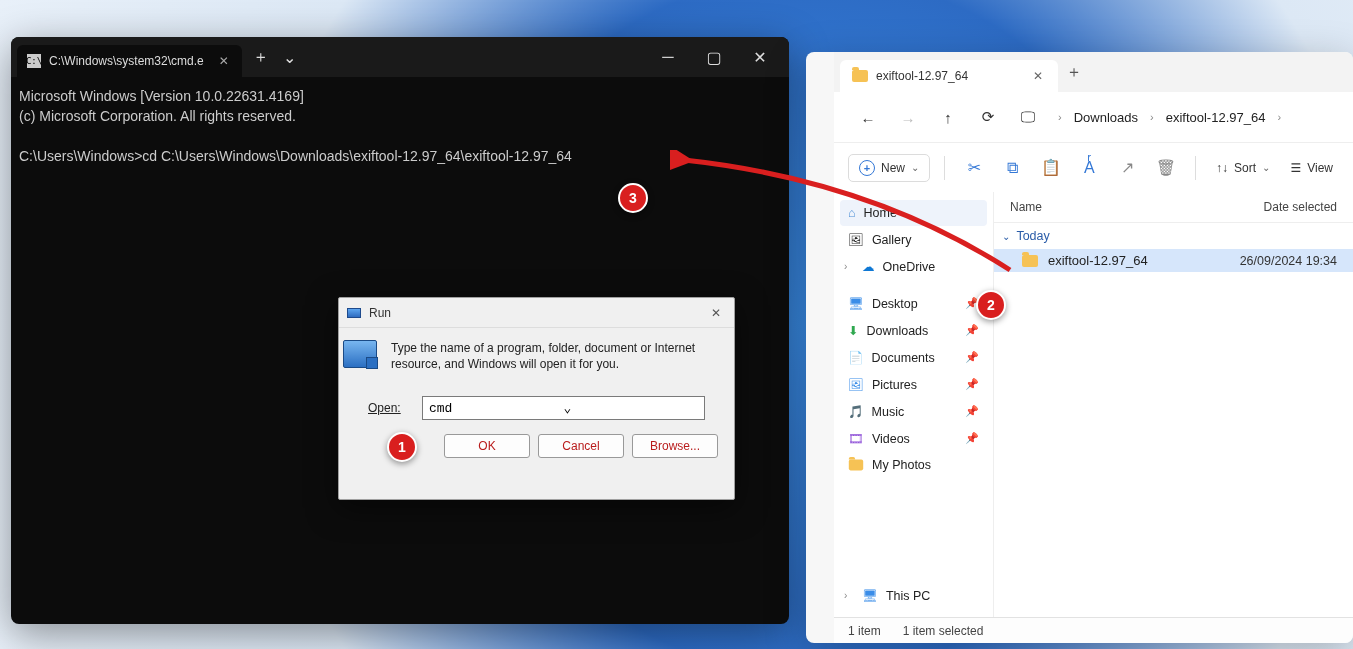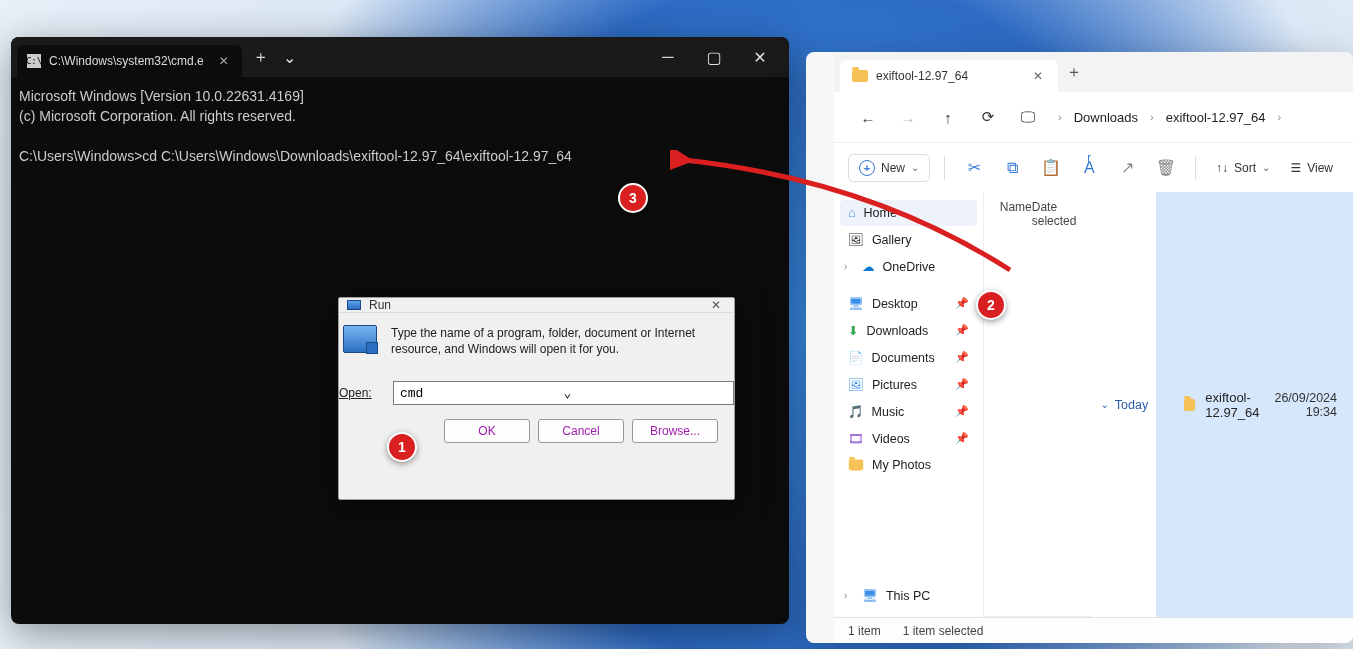--- a/index.html
+++ b/index.html
@@ -12,35 +12,35 @@
 .term-tab-icon { width:14px; height:14px; background:#ccc; display:flex; align-items:center; justify-content:center; font-size:9px; color:#000; font-family:monospace; }
 .term-tab-close { width:16px; height:16px; display:flex; align-items:center; justify-content:center; color:#aaa; margin-left:4px; cursor:pointer; }
 .term-newtab { width:34px; height:32px; display:flex; align-items:center; justify-content:center; color:#ddd; margin-left:2px; cursor:pointer; }
 .term-dropdown { width:24px; height:32px; display:flex; align-items:center; justify-content:center; color:#ddd; cursor:pointer; }
 .term-winctrl { margin-left:auto; display:flex; }
 .term-winctrl > div { width:46px; height:40px; display:flex; align-items:center; justify-content:center; color:#ddd; cursor:pointer; }
 .term-body { padding:10px 8px; font-family:Consolas,'Courier New',monospace; font-size:14px; line-height:1.35; color:#ccc; white-space:pre; }
 
 
 .run-dialog { position:absolute; left:338px; top:297px; width:397px; height:203px; background:#f0f0f0; border:1px solid #a0a0a0; border-radius:2px; box-shadow:0 8px 30px rgba(0,0,0,.5); font-size:12px; }
-.run-title { height:15px; display:flex; align-items:center; padding:0 8px; border-bottom:1px solid #ddd; }
+.run-title { height:30px; display:flex; align-items:center; padding:0 8px; border-bottom:1px solid #ddd; }
 .run-title-icon { width:14px; height:10px; background:linear-gradient(#5da5ef,#2e6bbf); border:1px solid #1e4a8c; margin-right:8px; }
 .run-title-text { color:#333; font-size:12px; }
 .run-title-close { margin-left:auto; width:20px; height:20px; display:flex; align-items:center; justify-content:center; color:#555; cursor:pointer; }
 .run-content { padding:12px 4px; display:flex; gap:14px; }
 .run-big-icon { width:34px; height:28px; background:linear-gradient(#78b6f0,#2b6fc2); border:1px solid #1a4a86; border-radius:2px; flex-shrink:0; position:relative; }
 .run-big-icon::after { content:""; position:absolute; right:-2px; bottom:-2px; width:10px; height:10px; background:#2b6fc2; border:1px solid #1a4a86; }
 .run-desc { font-size:12px; color:#222; line-height:1.35; }
-.run-row { display:flex; align-items:center; padding:0 0; margin-top:12px; gap:12px; }
+.run-row { display:flex; align-items:center; padding:0 29px; margin-top:12px; gap:12px; }
 .run-label { font-size:12px; color:#222; text-decoration:underline; width:42px; }
 .run-input { flex:1; display:flex; align-items:center; border:1px solid #7a7a7a; background:#fff; height:24px; padding:0 6px; }
 .run-input span { font-size:13px; color:#000; flex:1;font-family:Liberation Mono, monospace; }
 .run-input-arrow { color:#555; font-size:10px; }
 .run-buttons { display:flex; gap:8px; justify-content:flex-end; padding:14px 16px 0; }
-.run-btn { width:86px; height:24px; border:1px solid #999; background:#fdfdfd; border-radius:3px; font-size:12px; color:#a21caf; cursor:pointer; }
+.run-btn { width:86px; height:24px; border:1px solid #999; background:#fdfdfd; border-radius:3px; font-size:12px; color:#b91c1c; cursor:pointer; }
 
 
 .explorer { position:absolute; left:806px; top:52px; width:547px; height:591px; background:#f7f7f7; border-radius:8px; box-shadow:0 10px 40px rgba(0,0,0,.25); overflow:hidden; display:flex; flex-direction:column;padding-left:28px; }
 .exp-tabs { height:40px; display:flex; align-items:center; padding:0 8px 0 6px; background:#f3f3f3; }
 .exp-tab { display:flex; align-items:center; gap:8px; background:#fff; height:32px; padding:0 12px; border-radius:6px 6px 0 0; font-size:12px; color:#333; margin-top:8px; width:218px; }
 .folder-icon { width:16px; height:12px; background:#f6c255; border-radius:2px; position:relative; }
 .folder-icon::before { content:""; position:absolute; top:-3px; left:0; width:7px; height:3px; background:#f6c255; border-radius:2px 2px 0 0; }
 .exp-tab-close { margin-left:auto; width:16px; height:16px; display:flex; align-items:center; justify-content:center; color:#666; cursor:pointer; }
 .exp-newtab { width:32px; height:32px; display:flex; align-items:center; justify-content:center; color:#555; cursor:pointer; }
 .exp-toolbar { height:50px; background:#fff; display:flex; align-items:center; padding:0 16px; gap:4px; }
@@ -56,21 +56,21 @@
 .act-icon.muted { color:#888; }
 .sort-btn,.view-btn { display:flex; align-items:center; gap:6px; font-size:12px; color:#333; cursor:pointer; padding:4px 6px; }
 .exp-body { flex:1; display:flex; background:#fff; }
 .sidebar { width:160px; border-right:1px solid #eee; padding:8px 6px; display:flex; flex-direction:column; gap:0; }
 .side-item { display:flex; align-items:center; gap:8px; padding:6px 8px; font-size:12.5px; color:#222; cursor:pointer; border-radius:4px; }
 .side-item.active { background:#eef3fb; }
 .side-item .pin { margin-left:auto; color:#888; font-size:11px; }
 .side-item .chev { width:10px; color:#888; font-size:10px; margin-left:-4px; }
 .side-sep { height:10px; }
 .icon-home { color:#4a8ed6; }
-.filepane { flex:1; display:flex; }
+.filepane { flex:1; display:flex; flex-direction:column; }
 .col-header { display:flex; padding:8px 16px; font-size:12px; color:#444; border-bottom:1px solid #eee; }
 .col-name { flex:1; }
 .today-group { display:flex; align-items:center; gap:6px; padding:6px 8px; font-size:12.5px; color:#2a5ca8; }
 .file-row { display:flex; align-items:center; padding:4px 16px 4px 28px; font-size:13px; gap:10px; }
 .file-row.selected { background:#d6e6fb; }
 .file-row .fname { flex:1; color:#222; }
 .file-row .fdate { color:#333; font-size:12.5px;text-align:right; }
 .statusbar { height:26px; border-top:1px solid #e2e2e2; display:flex; align-items:center; padding:0 14px; gap:22px; font-size:12px; color:#444; background:#fdfdfd; }
 
 

